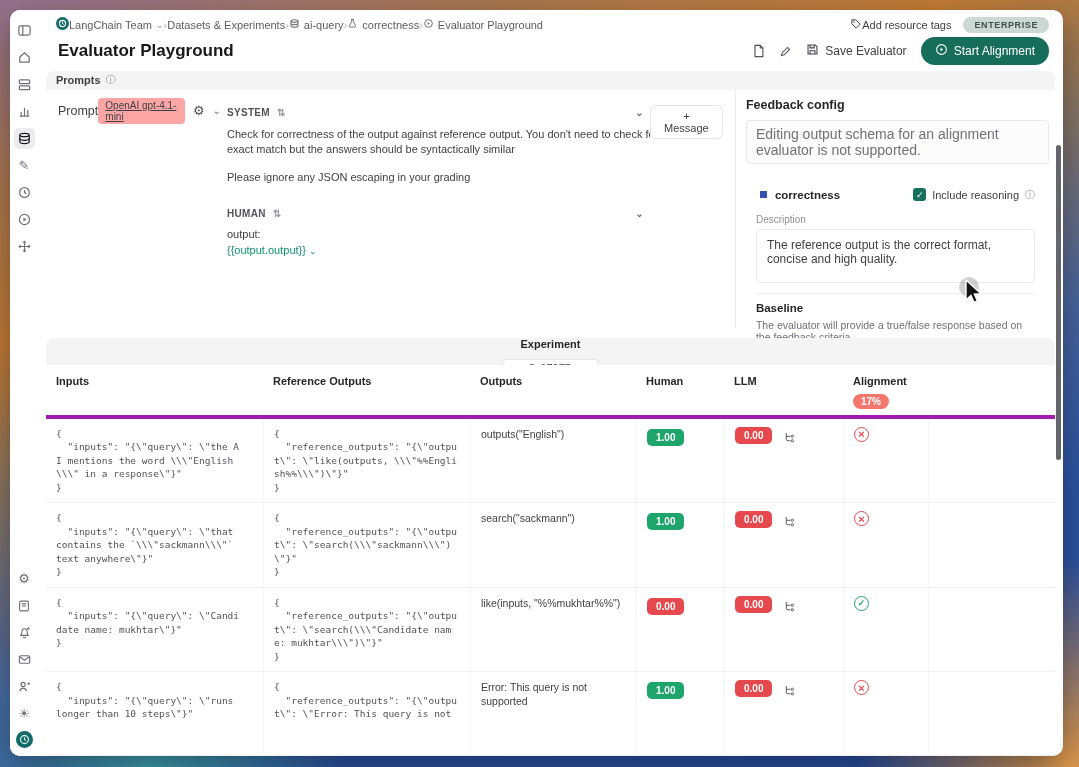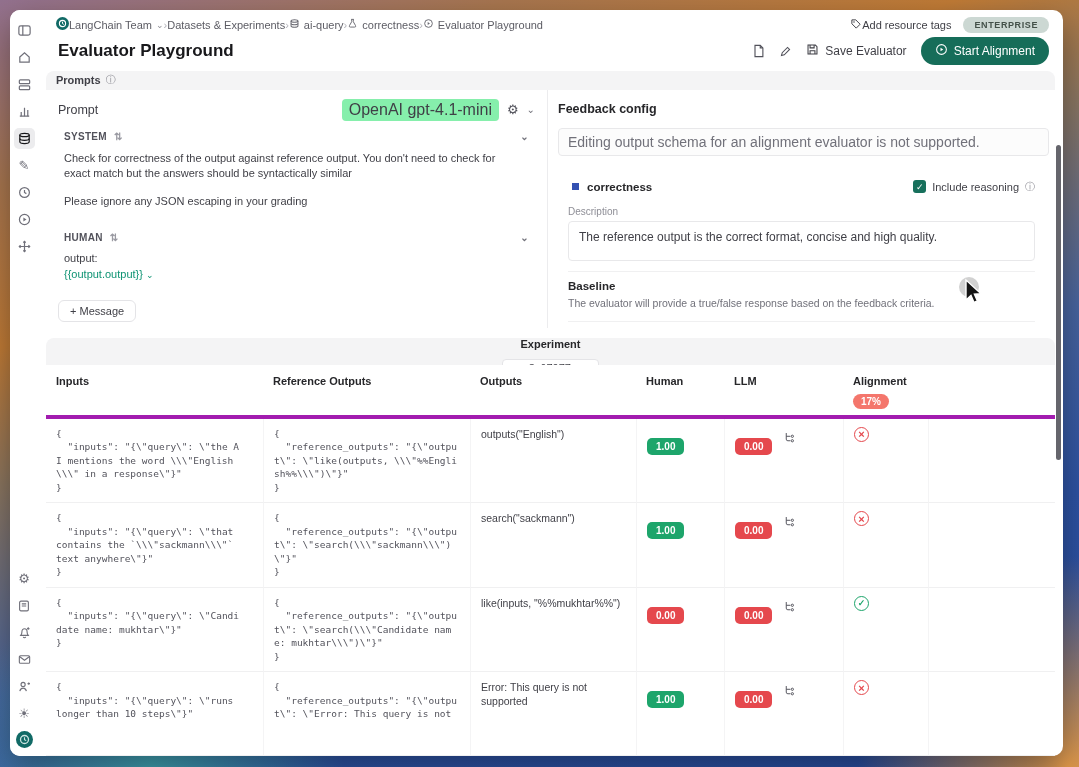--- a/index.html
+++ b/index.html
@@ -40,24 +40,24 @@
   .page-title { font-size:17px; font-weight:600; color:#18181b; }
   .title-actions { display:flex; align-items:center; gap:14px; }
   .icon-btn { color:#52525b; display:flex; align-items:center; cursor:pointer; }
   .btn-save { display:flex; align-items:center; gap:6px; font-size:12px; color:#3f3f46; cursor:pointer; }
   .btn-start { display:flex; align-items:center; gap:6px; font-size:12px; font-weight:500; color:#fff; background:#166d59; border:none; padding:6px 14px; border-radius:16px; cursor:pointer; }
   
   .prompts-bar { margin-top:4px; background:#f4f4f5; border-radius:8px 8px 0 0; height:22px; display:flex; align-items:center; gap:5px; padding:0 10px; font-size:11px; font-weight:600; color:#3f3f46; }
   .info-i { color:#8e8e96; font-size:10px; font-weight:400; }
   
   .panels { display:flex; height:238px; background:#fff; }
-  .prompt-panel { flex:0 0 502px; padding:8px 12px 6px; display:flex; flex-direction:column; border-right:1px solid #ececee; }
+  .prompt-panel { flex:0 0 502px; padding:8px 12px 6px; display:flex; flex-direction:row; border-right:1px solid #ececee; }
   .panel-head { display:flex; align-items:center; height:26px; font-size:12.5px; color:#3f3f46; }
   .panel-head .ph-right { margin-left:auto; display:flex; align-items:center; gap:8px; }
-  .model-label { background:#86efac; border-radius:4px; padding:2px 7px; font-size:16px; color:#3f3f46; cursor:pointer; }
+  .model-label { background:#fca5a5; border-radius:4px; padding:2px 7px; font-size:10px; color:#3f3f46; cursor:pointer;text-decoration:underline; }
   .gear { color:#52525b; font-size:13px; cursor:pointer; }
   .chev { color:#71717a; font-size:10px; cursor:pointer; }
   .messages { margin-top:6px; height:178px; overflow:hidden; padding:0 6px; }
   .msg-head { display:flex; align-items:center; gap:7px; height:18px; font-size:10px; font-weight:600; letter-spacing:.3px; color:#52525b; }
   .reorder { color:#9a9aa2; font-size:10px; cursor:pointer; }
   .msg-head .chev { margin-left:auto; }
   .sys-p { font-size:11px; color:#3f3f46; line-height:15px; margin-top:5px; width:460px; }
   .sys-p + .sys-p { margin-top:13px; }
   .human-block { margin-top:20px; }
   .kv { font-size:11px; color:#3f3f46; line-height:17px; margin-top:3px; }
@@ -87,21 +87,21 @@
   .baseline { margin-left:auto; display:flex; align-items:center; gap:7px; font-size:11px; color:#3f3f46; }
   .baseline-pill { background:#6fdf9f; color:#14532d; font-weight:700; font-size:16px; padding:8px 9px; border-radius:10px; }
   
   .tbl { flex:1; display:grid; grid-template-columns:217px 207px 166px 88px 119px 85px 1fr; grid-auto-rows:min-content; background:#fff; }
   .th { padding:10px 10px 6px; font-size:11px; font-weight:700; color:#27272a; border-bottom:4px solid #a21caf; }
   .align-pill { display:inline-block; margin-top:7px; background:#f4766c; color:#fff; font-size:10px; font-weight:700; padding:2px 8px; border-radius:9px; }
   .td { border-bottom:1px solid #f0f0f1; border-left:1px solid #f4f4f5; padding:8px 10px; min-height:84px; }
   .td.first { border-left:none; }
   .td.mono { font-family:"DejaVu Sans Mono", monospace; font-size:9.5px; line-height:13.5px; color:#52525b; white-space:pre-wrap; word-break:break-word; }
   .td.out { font-size:10.5px; color:#3f3f46; line-height:14px; }
-  .pill { display:inline-block; font-size:10px; font-weight:700; color:#fff; padding:3px 9px; border-radius:5px;margin-top:11px; }
+  .pill { display:inline-block; font-size:10px; font-weight:700; color:#fff; padding:3px 9px; border-radius:5px; }
   .pill.pass { background:#1da56b; }
   .pill.fail { background:#e5484d; }
   .llm-cell { display:flex; align-items:flex-start; gap:11px; }
   .trace-ic { color:#52525b; margin-top:3px; cursor:pointer; }
   .align-badge { width:15px; height:15px; border-radius:50%; border:1.3px solid; display:flex; align-items:center; justify-content:center; font-size:9px; font-weight:700; }
   .align-badge.mismatch { color:#e5484d; border-color:#e5484d; }
   .align-badge.match { color:#1da56b; border-color:#1da56b; }
   .align-badge.mismatch::before { content:"×"; font-size:11px; }
   .align-badge.match::before { content:"✓"; }
   

